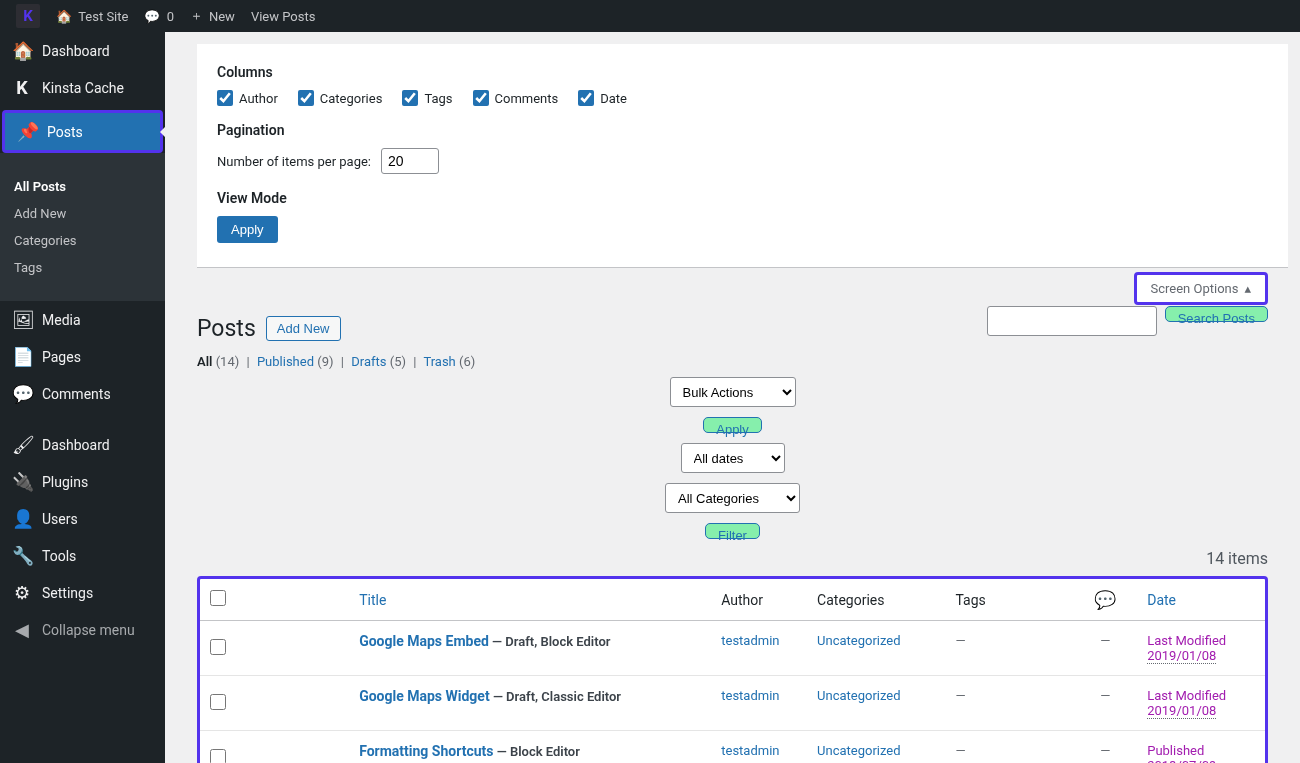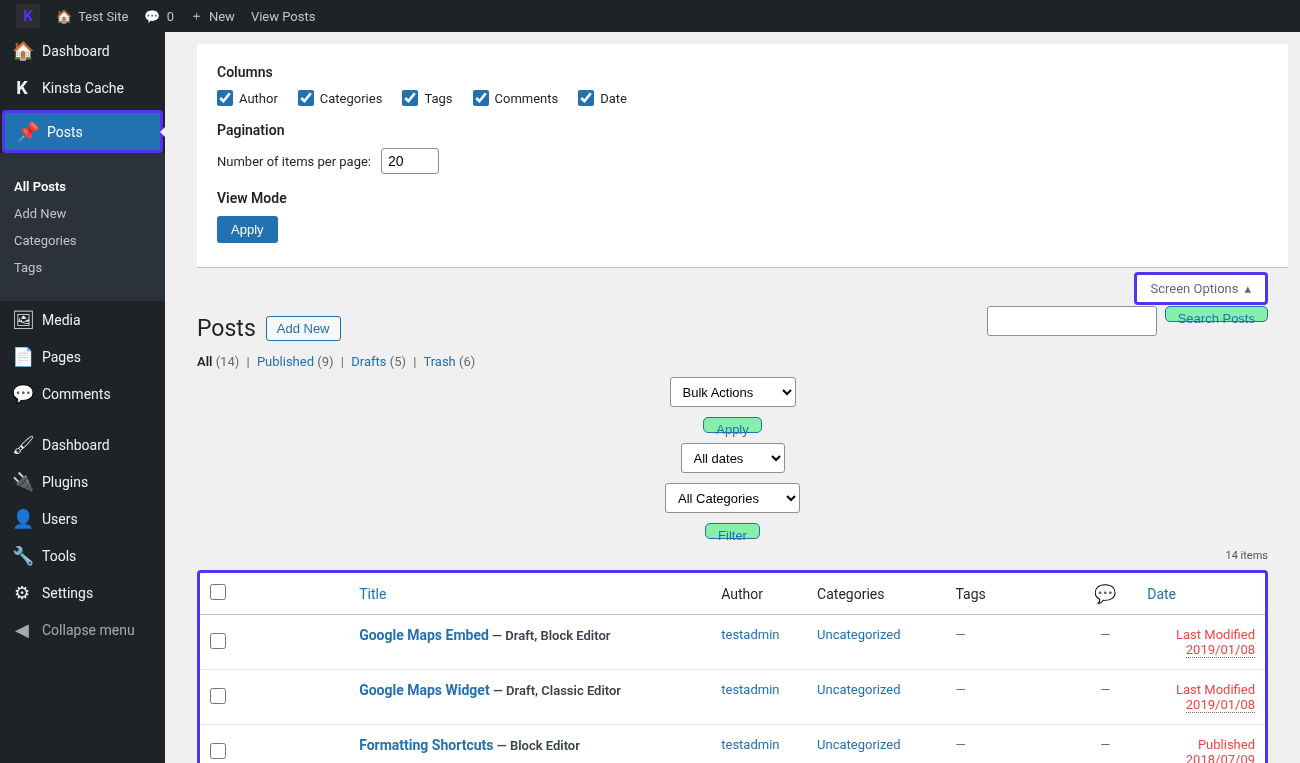--- a/index.html
+++ b/index.html
@@ -46,42 +46,42 @@
 .add-new-btn { border: 1px solid #2271b1; color: #2271b1; background: #f6f7f7; padding: 4px 10px; border-radius: 3px; font-size: 13px; cursor: pointer; }
 
 .subsubsub { padding: 0 20px 8px 20px; font-size: 13px; color: #646970; }
 .subsubsub a { color: #2271b1; text-decoration: none; }
 .subsubsub .current { color: #1d2327; font-weight: 600; }
 .subsubsub .sep { color: #646970; padding: 0 4px; }
 
 .tablenav { padding: 0 20px 8px 20px; display: flex; align-items: center; gap: 10px; flex-direction: column; }
 .tablenav select { padding: 3px 24px 3px 8px; border: 1px solid #8c8f94; border-radius: 3px; background: #fff; font-size: 13px; height: 30px; }
 .sec-btn { border: 1px solid #2271b1; color: #2271b1; background: #86efac; padding: 4px 12px; border-radius: 5px; font-size: 13px; cursor: pointer; height: 16px; }
-.items-count { margin-left: auto; font-size: 11px; color: #50575e; }
+.items-count { margin-left: auto; font-size: 16px; color: #50575e; }
 
 .search-bar { float: right; margin: -48px 20px 0 0; display: flex; gap: 8px; }
 .search-bar input[type=text] { border: 1px solid #8c8f94; border-radius: 3px; padding: 4px 8px; width: 170px; height: 30px; }
 
 .posts-table-wrap { margin: 0 20px; border: 3px solid #5333ed; border-radius: 4px; background: #fff; }
 table.posts { width: 100%; border-collapse: collapse; }
 table.posts th { text-align: left; font-weight: 400; padding: 10px 10px; border-bottom: 1px solid #c3c4c7; font-size: 14px; color: #2271b1; }
 table.posts th.cb { width: 30px; }
 table.posts th.col-title { width: 34%; }
 table.posts th.col-author { width: 9%; color: #1d2327; }
 table.posts th.col-cat { width: 13%; color: #1d2327; }
 table.posts th.col-tags { width: 12%; color: #1d2327; }
 table.posts th.col-com { width: 6%; text-align: center; color: #1d2327; }
 table.posts th.col-date { width: 12%; }
 table.posts td { padding: 12px 10px; vertical-align: top; border-bottom: 1px solid #e5e5e5; font-size: 13px; }
 table.posts td.cb { vertical-align: middle; }
 .post-link { color: #2271b1; font-weight: 700; text-decoration: none; font-size: 14px; }
 .post-state { color: #3c434a; font-weight: 600; }
 .cat-link, .author-link { color: #2271b1; text-decoration: none; }
 .dash { color: #646970; }
-.date-txt { color: #ef4444; text-align: right; }
+.date-txt { color: #a21caf; }
 .date-val { border-bottom: 1px dotted #646970; }
 .cb input { width: 16px; height: 16px; }
 .comment-icon { font-size: 18px; color: #50575e; }
 
 
 .gi { font-style: normal; }
 </style>
 </head>
 <body>
 

